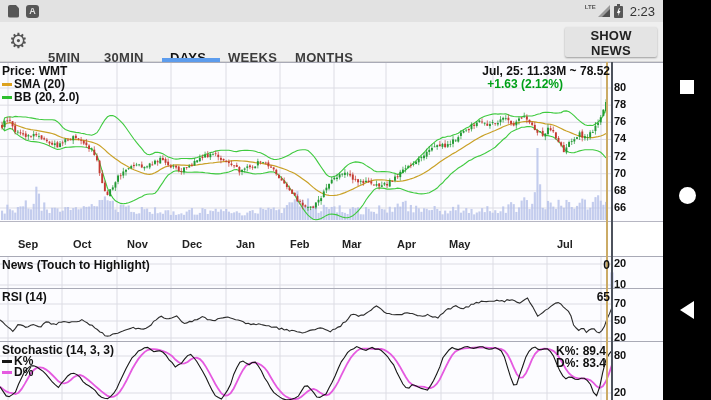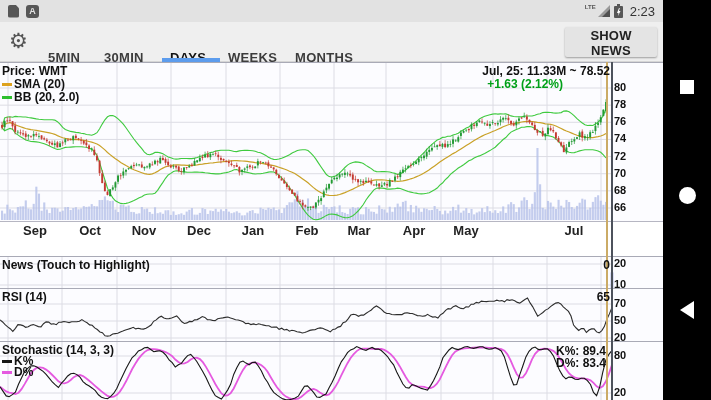--- a/index.html
+++ b/index.html
@@ -42,21 +42,21 @@
   .crosshair{position:absolute;left:606px;top:0;width:2px;height:338px;background:#cbab66;z-index:3;}
 
   .panel-label{position:absolute;left:2px;top:1px;font-size:12px;font-weight:bold;color:#111;z-index:6;white-space:nowrap;}
   .legend-row{position:absolute;left:2px;font-size:12px;font-weight:bold;color:#111;z-index:6;display:flex;align-items:center;white-space:nowrap;}
   .dash{display:inline-block;width:10px;height:3px;margin-right:2px;}
   .info1{position:absolute;right:53px;top:1px;font-size:12px;font-weight:bold;color:#111;z-index:6;white-space:nowrap;}
   .info2{position:absolute;right:100px;top:14px;font-size:12px;font-weight:bold;color:#00a018;z-index:6;white-space:nowrap;}
   .cur-val{position:absolute;right:53px;top:1px;font-size:12px;font-weight:bold;color:#111;z-index:6;}
   .kd-val{position:absolute;right:57px;font-size:12px;font-weight:bold;color:#111;z-index:6;white-space:nowrap;text-align:center;}
   .tick{position:absolute;left:614px;font-size:11px;font-weight:bold;color:#111;z-index:6;}
-  .mlabel{position:absolute;top:1px;width:34px;text-align:center;font-size:13px;font-weight:bold;color:#222;}
+  .mlabel{position:absolute;top:16px;width:34px;text-align:left;font-size:11px;font-weight:bold;color:#222;}
 
   
   .nav-bar{position:absolute;left:663px;top:0;width:48px;height:400px;background:#000;}
   .nav-btn{position:absolute;left:0;width:48px;height:34px;cursor:pointer;}
   .nav-sq{top:78px;} .nav-sq i{display:block;width:14px;height:14px;background:#fff;margin:2px auto;}
   .nav-ci{top:186px;} .nav-ci i{display:block;width:17px;height:17px;background:#fff;border-radius:50%;margin:1px auto;}
   .nav-tr{top:300px;} .nav-tr i{display:block;width:0;height:0;margin:1px auto;
     border-top:9px solid transparent;border-bottom:9px solid transparent;border-right:14px solid #fff;}
 </style>
 </head>

